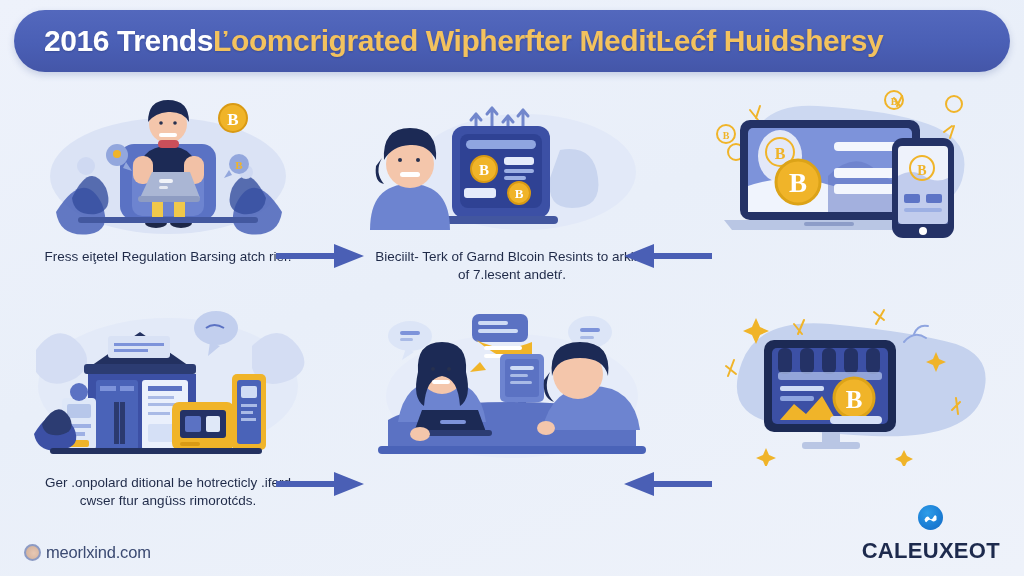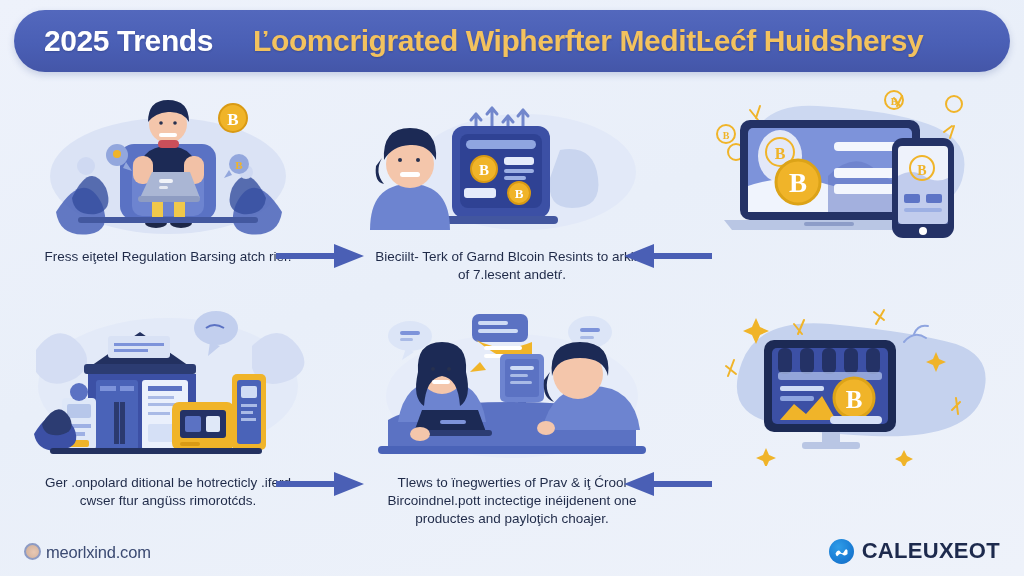--- a/index.html
+++ b/index.html
@@ -29,21 +29,21 @@
     overflow: hidden;
   }
   .title-line {
     font-size: 30px;
     font-weight: bold;
     letter-spacing: -0.4px;
     white-space: nowrap;
     text-shadow: 0 1px 2px rgba(25,35,80,0.28);
   }
   .title-white { color: #ffffff; }
-  .title-gold  { color: #f3c25e; margin-left: 40px; }
+  .title-gold  { color: #f3c25e; }
 
   
   .grid {
     position: absolute;
     left: 0; top: 78px;
     width: 1024px; height: 452px;
   }
   .panel {
     position: absolute;
     width: 296px;
@@ -77,58 +77,58 @@
   .arrow svg { display: block; }
   .arr-r0a { left: 276px; top: 158px; }
   .arr-r0b { left: 620px; top: 158px; }
   .arr-r1a { left: 276px; top: 386px; }
   .arr-r1b { left: 620px; top: 386px; }
 
   
   .footer-left {
     position: absolute;
     left: 24px; bottom: 14px;
-    display: flex; align-items: flex-start; gap: 5px;
+    display: flex; align-items: center; gap: 5px;
   }
   .footer-left .dot-icon {
     width: 17px; height: 17px;
     border-radius: 50%;
     border: 2px solid #8d9bc4;
     background: radial-gradient(circle at 60% 55%, #e8c8b4 0%, #d8b7a2 60%, #cbb098 100%);
   }
   .footer-site {
     font-size: 16.5px;
     color: #3b4a72;
     letter-spacing: -0.2px;
   }
   .footer-right {
     position: absolute;
     right: 24px; bottom: 12px;
-    display: flex; align-items: center; gap: 8px;
+    display: flex; align-items: center; gap: 8px; flex-direction: column;
   }
   .brand-mark {
     width: 25px; height: 25px;
     border-radius: 50%;
     background: radial-gradient(circle at 38% 32%, #2f9de8 0%, #1b7fd6 55%, #1569c2 100%);
     display: flex; align-items: center; justify-content: center;
   }
   .brand-name {
     font-size: 22px;
     font-weight: bold;
     color: #1d2a4d;
     letter-spacing: 0.3px;
   }
 </style>
 </head>
 <body>
 
 <div id="root">
 
   <div class="header-bar">
-    <div class="title-line"><span class="title-white">2025 Trends</span><span class="title-gold">Ľoomcrigrated Wipherfter MeditĿećf Huidshersy</span></div>
+    <div class="title-line"><span class="title-white">2016 Trends</span><span class="title-gold">Ľoomcrigrated Wipherfter MeditĿećf Huidshersy</span></div>
   </div>
 
   <div class="grid">
 
     <div class="panel c0 r0">
       <div class="art">
         <svg width="296" height="160" viewBox="0 0 296 160">
           <ellipse cx="148" cy="96" rx="118" ry="58" fill="#dbe3f5"></ellipse>
           <path d="M36 132 q28 -44 46 -8 q10 26 -12 30 q-30 4 -34 -22z" fill="#4a63b8" opacity="0.85"></path>
           <path d="M52 118 q18 -38 34 -10 q8 22 -10 26 q-22 2 -24 -16z" fill="#354e9e" opacity="0.8"></path>
@@ -359,21 +359,20 @@
           <rect x="76" y="114" width="26" height="4" rx="2" fill="#7d93da"></rect>
           <ellipse cx="56" cy="128" rx="10" ry="7" fill="#f4c6ab"></ellipse>
 
           <path d="M178 124 q10 -44 50 -44 q42 0 48 44z" fill="#6d84d0"></path>
           <circle cx="214" cy="68" r="25" fill="#f4c6ab"></circle>
           <path d="M188 70 q-4 -34 28 -34 q32 0 28 34 q-4 -18 -28 -18 q-24 0 -28 18z" fill="#1c2a55"></path>
           <path d="M186 66 q-8 18 4 30 q-12 -4 -10 -22z" fill="#1c2a55"></path>
           <ellipse cx="182" cy="122" rx="9" ry="7" fill="#f4c6ab"></ellipse>
         </svg>
       </div>
-      <div class="caption">Tlews to ïnegwerties of Prav &amp; iţ Ćrool Bircoindnel.pott inctectige inéĳdenent one productes and payloţich choajer.</div>
     </div>
 
     <div class="panel c2 r1">
       <div class="art">
         <svg width="296" height="160" viewBox="0 0 296 160">
           <path d="M34 56 q16 -44 88 -38 q84 8 126 20 q40 14 26 54 q-16 42 -110 38 q-104 -4 -126 -26 q-16 -16 -4 -48z" fill="#c5d2ee"></path>
 
           <g fill="#f0b429">
             <path d="M48 12 l4 9 l9 4 l-9 4 l-4 9 l-4 -9 l-9 -4 l9 -4z"></path>
             <path d="M228 46 l3 7 l7 3 l-7 3 l-3 7 l-3 -7 l-7 -3 l7 -3z"></path>

